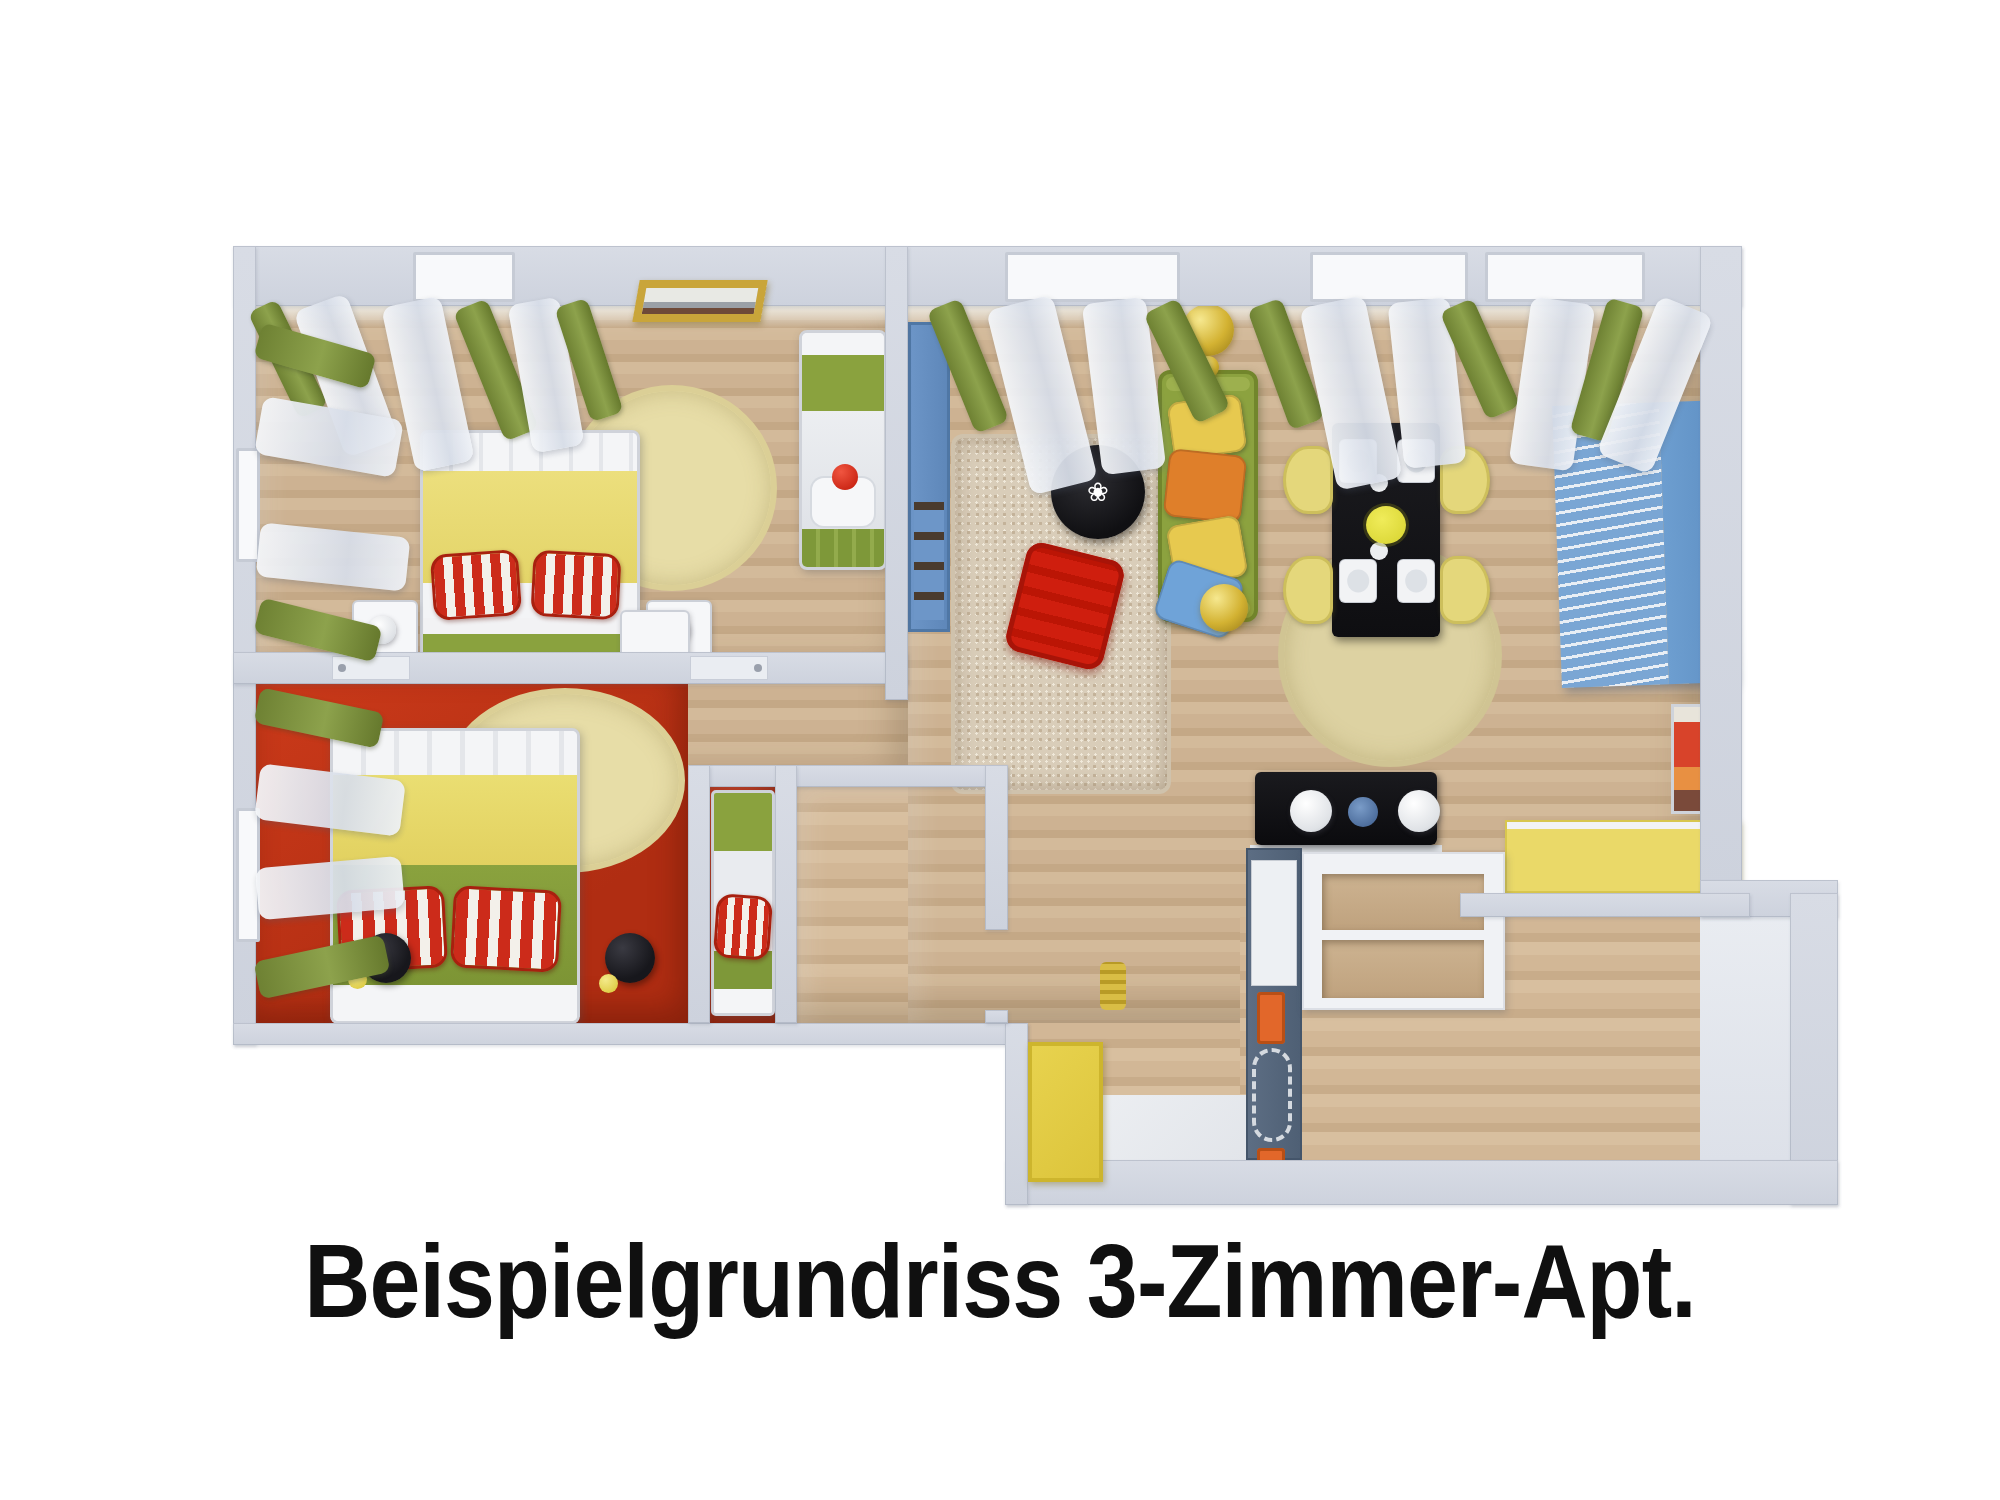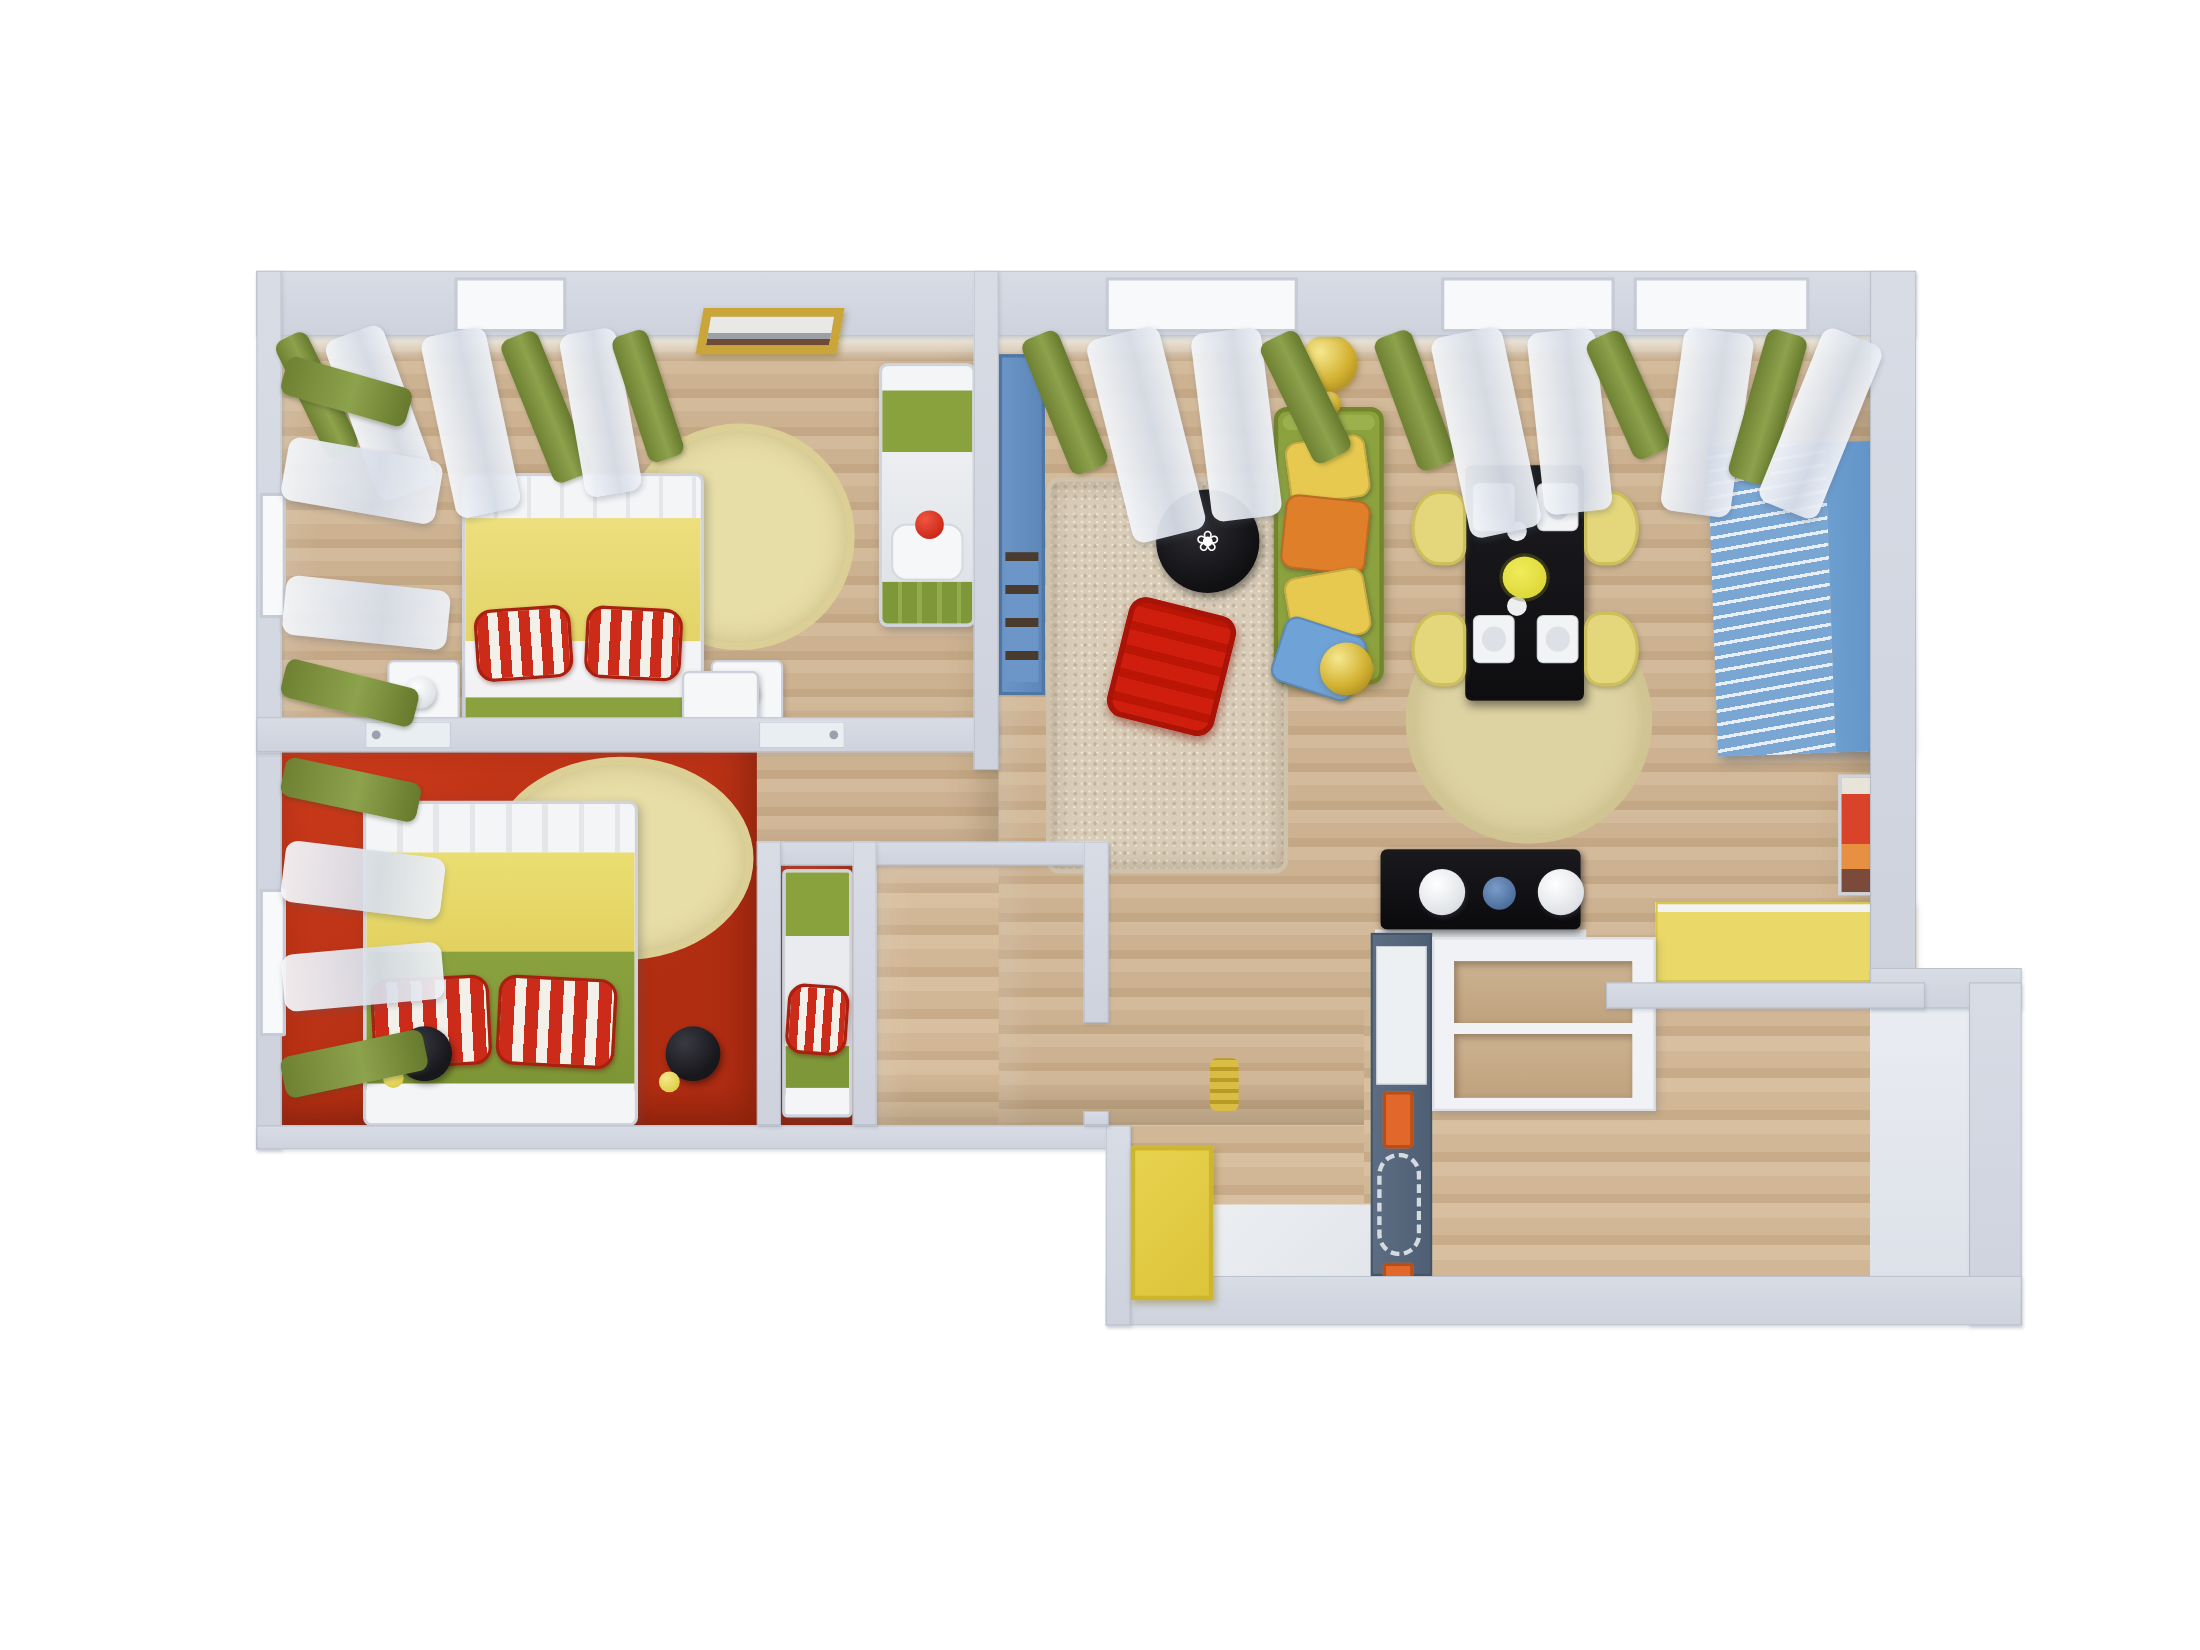--- a/index.html
+++ b/index.html
@@ -246,14 +246,17 @@
 
   <div class="abs curt-g" style="left:1268px;top:300px;width:36px;height:128px;transform:rotate(-20deg);"></div>
   <div class="abs curt-s" style="left:1318px;top:300px;width:66px;height:186px;transform:rotate(-12deg);"></div>
   <div class="abs curt-s" style="left:1396px;top:300px;width:62px;height:166px;transform:rotate(-6deg);"></div>
   <div class="abs curt-g" style="left:1462px;top:300px;width:36px;height:118px;transform:rotate(-24deg);"></div>
 
   <div class="abs curt-s" style="left:1520px;top:300px;width:64px;height:168px;transform:rotate(8deg);"></div>
   <div class="abs curt-g" style="left:1588px;top:300px;width:38px;height:140px;transform:rotate(16deg);"></div>
   <div class="abs curt-s" style="left:1626px;top:300px;width:58px;height:170px;transform:rotate(22deg);"></div>
 
+  <div class="abs" style="left:0;top:1222px;width:2000px;">
+    <div class="caption">Beispielgrundriss 3-Zimmer-Apt.</div>
+  </div>
 
 </div>
 
 </body></html>

